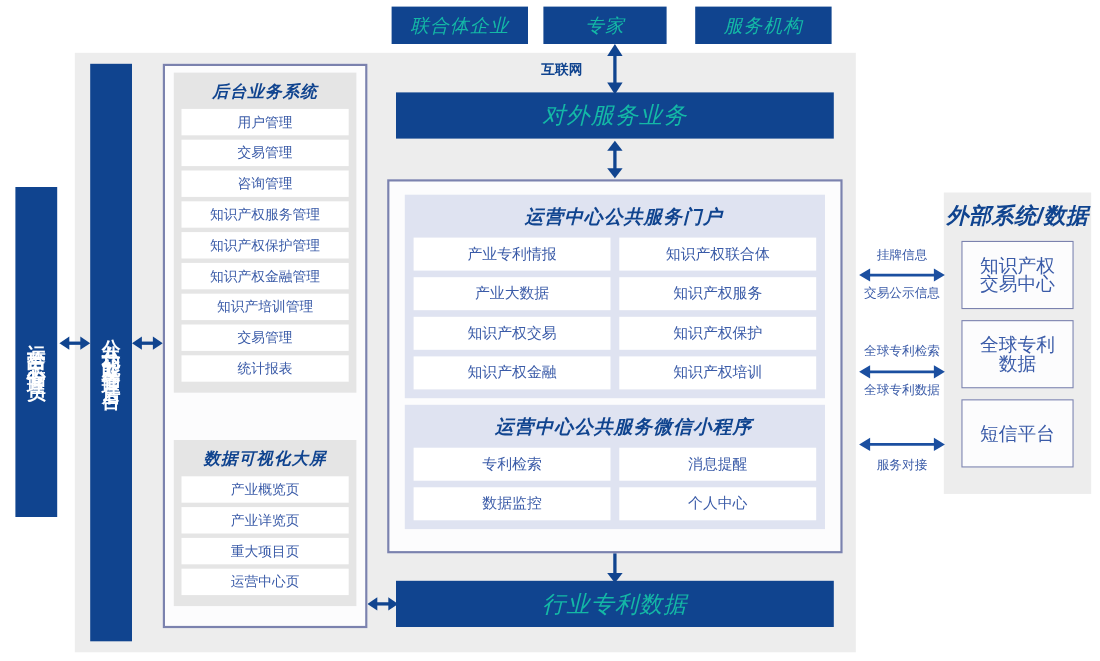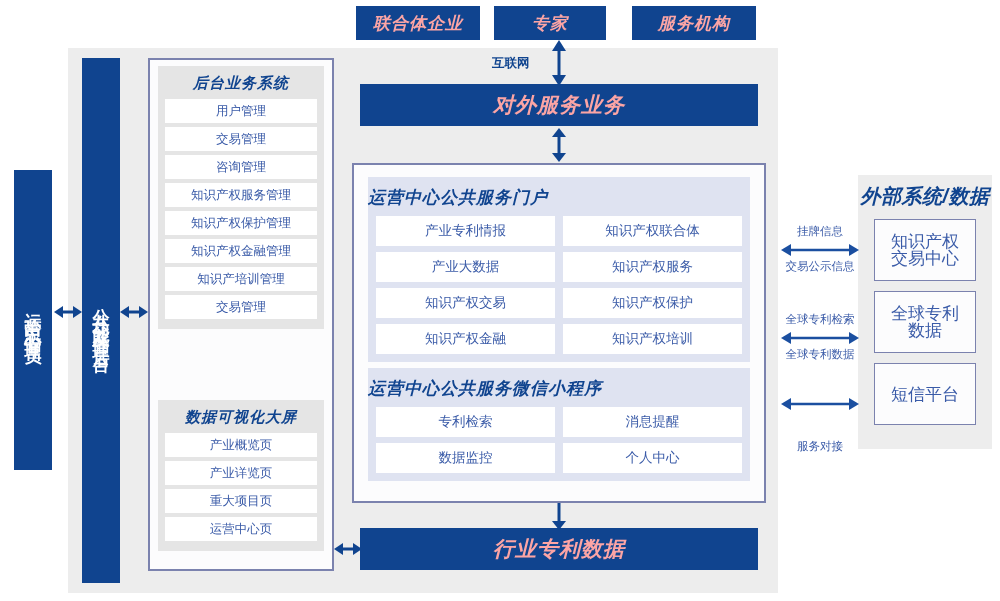--- a/index.html
+++ b/index.html
@@ -9,22 +9,22 @@
     font-family:"Liberation Sans","DejaVu Sans",sans-serif;
     overflow:hidden;
     position:relative;
   }
   .canvas{position:absolute;left:0;top:0;width:1000px;height:601px;}
 
   
   .blue-box{
     position:absolute;
     background:#10448F;
-    color:#fca5a5;
-    font-weight:bold;
+    color:#14b8a6;
+    font-weight:normal;
     font-style:italic;
     display:flex;align-items:center;justify-content:center;
     text-align:center;
     letter-spacing:1px;
     box-sizing:border-box;
   }
 
   
   .actor{height:34px;font-size:17px;top:6px;}
   #actor-0{left:356px;width:124px;}
@@ -85,21 +85,21 @@
     background:#FCFCFD;border:2px solid #7B82AE;box-sizing:border-box;
   }
   .group{
     position:absolute;left:14px;width:382px;
     background:#DFE3F1;box-sizing:border-box;padding:3px 0 8px 0;
   }
   #group-portal{top:12px;}
   #group-mini{top:203px;}
   .group-title{
     font-size:17px;font-weight:bold;font-style:italic;color:#10448F;
-    padding:6px 0 7px 0;letter-spacing:1px;
+    text-align:center;padding:6px 0 7px 0;letter-spacing:1px;margin-left:16px;
   }
   .grid{display:flex;flex-wrap:wrap;padding:0 8px;gap:6px 8px;}
   .cell{
     width:179px;height:30px;background:#ffffff;color:#3A5BA8;
     font-size:13.5px;display:flex;align-items:center;justify-content:center;
     box-sizing:border-box;
   }
 
   
   .ext-panel{
@@ -211,20 +211,21 @@
     <div class="panel" id="panel-backend">
       <div class="panel-title">后台业务系统</div>
       <div class="item">用户管理</div>
       <div class="item">交易管理</div>
       <div class="item">咨询管理</div>
       <div class="item">知识产权服务管理</div>
       <div class="item">知识产权保护管理</div>
       <div class="item">知识产权金融管理</div>
       <div class="item">知识产培训管理</div>
       <div class="item">交易管理</div>
+      <div class="item">统计报表</div>
     </div>
 
     <div class="panel" id="panel-dashboard">
       <div class="panel-title">数据可视化大屏</div>
       <div class="item">产业概览页</div>
       <div class="item">产业详览页</div>
       <div class="item">重大项目页</div>
       <div class="item">运营中心页</div>
     </div>
 
@@ -297,15 +298,15 @@
   <div class="conn-label" style="left:776px;top:312px;width:88px;">全球专利检索</div>
   <div class="conn-label" style="left:776px;top:347px;width:88px;">全球专利数据</div>
 
   <div class="conn" style="left:781px;top:396px;">
     <svg width="78" height="16" viewBox="0 0 78 16">
       <line x1="6" y1="8" x2="72" y2="8" stroke="#1B4FA0" stroke-width="2.5"></line>
       <polygon points="0,8 10,2 10,14" fill="#1B4FA0"></polygon>
       <polygon points="78,8 68,2 68,14" fill="#1B4FA0"></polygon>
     </svg>
   </div>
-  <div class="conn-label" style="left:781px;top:415px;width:78px;margin-top:24px;">服务对接</div>
+  <div class="conn-label" style="left:781px;top:415px;width:78px;">服务对接</div>
 
 </div>
 
 </body></html>

